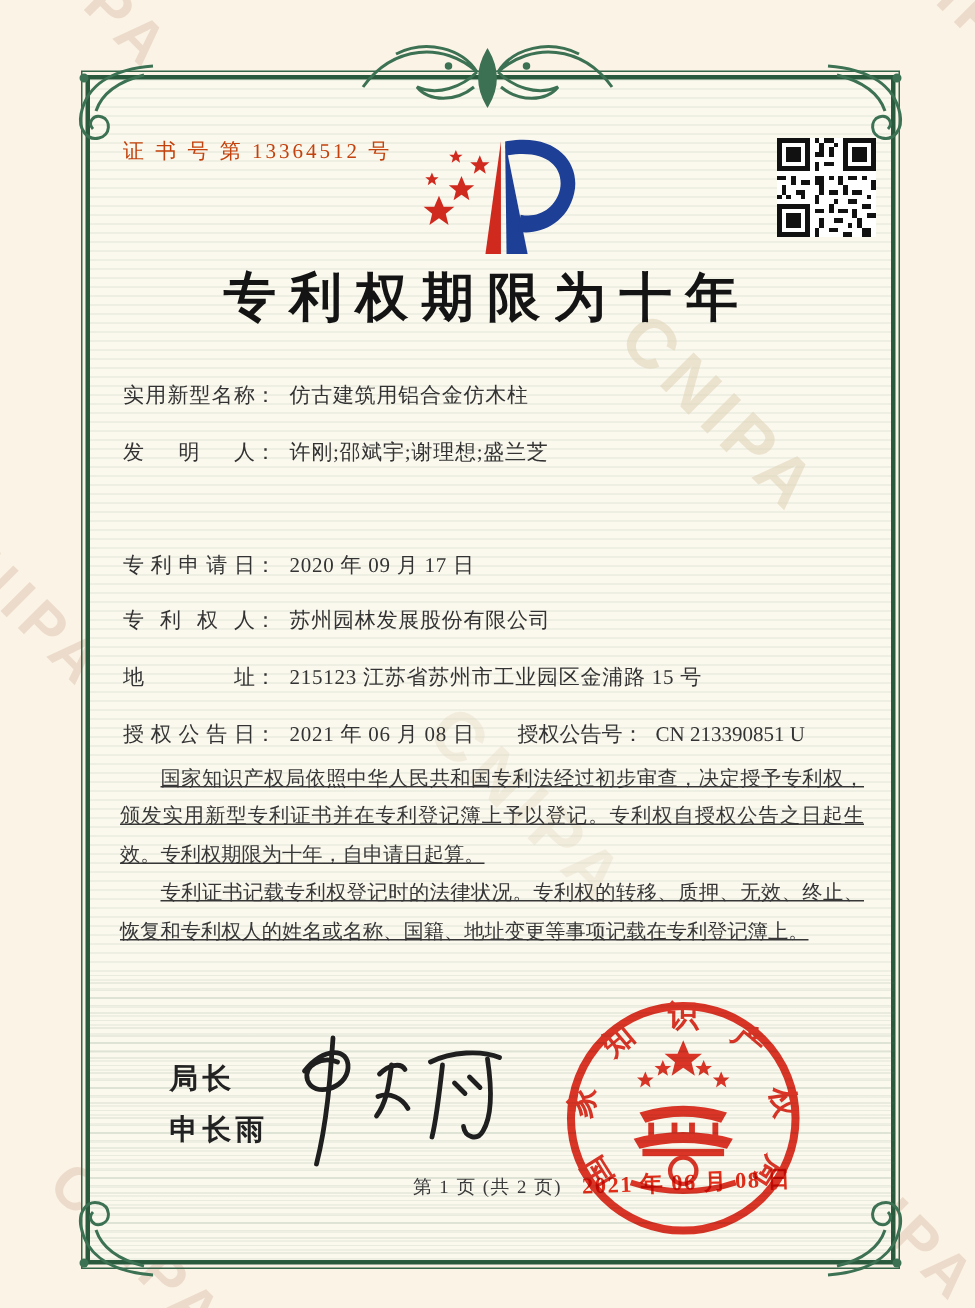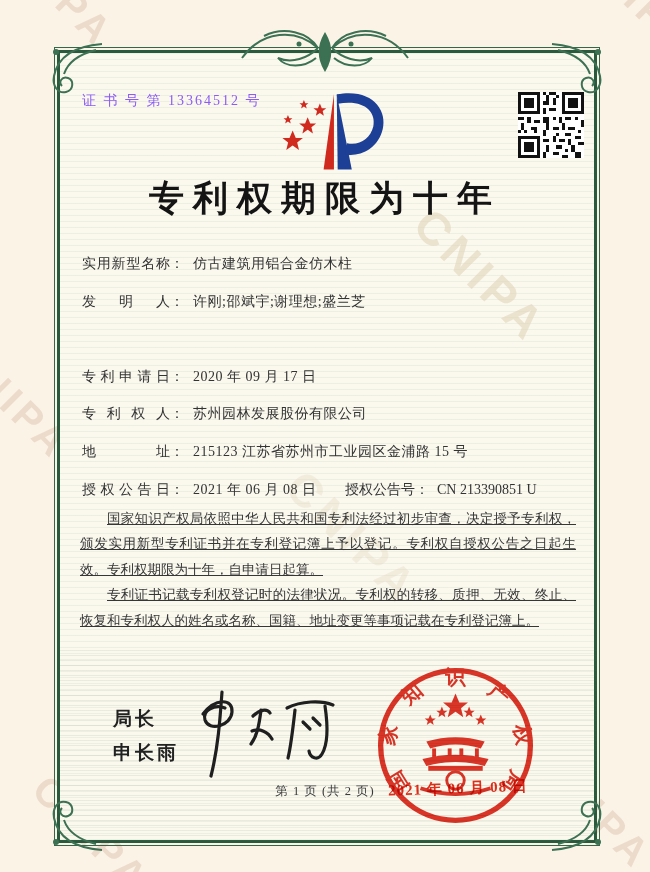--- a/index.html
+++ b/index.html
@@ -27,21 +27,21 @@
       #fbf8ee;
   }
   .guilloche-bottom{
     position:absolute;left:60px;right:53px;top:650px;height:192px;
     background:repeating-linear-gradient(180deg, rgba(74,122,90,0.10) 0 1px, rgba(255,255,255,0) 1px 5px);
     pointer-events:none;
   }
   .orn{position:absolute;pointer-events:none;}
   .content{position:absolute;inset:0;}
   .cert-no{
-    position:absolute;left:82px;top:92px;font-size:14px;letter-spacing:2px;color:#8b5cf6;
+    position:absolute;left:82px;top:92px;font-size:14px;letter-spacing:2px;color:#c2410c;
   }
   .logo{position:absolute;left:272px;top:84px;}
   .qr{position:absolute;left:518px;top:92px;}
   .title{
     position:absolute;left:0;right:0;top:175px;text-align:center;
     font-size:35px;font-weight:bold;letter-spacing:9px;color:#141414;
   }
   .field{
     position:absolute;left:82px;font-size:14px;color:#333;white-space:nowrap;
   }

